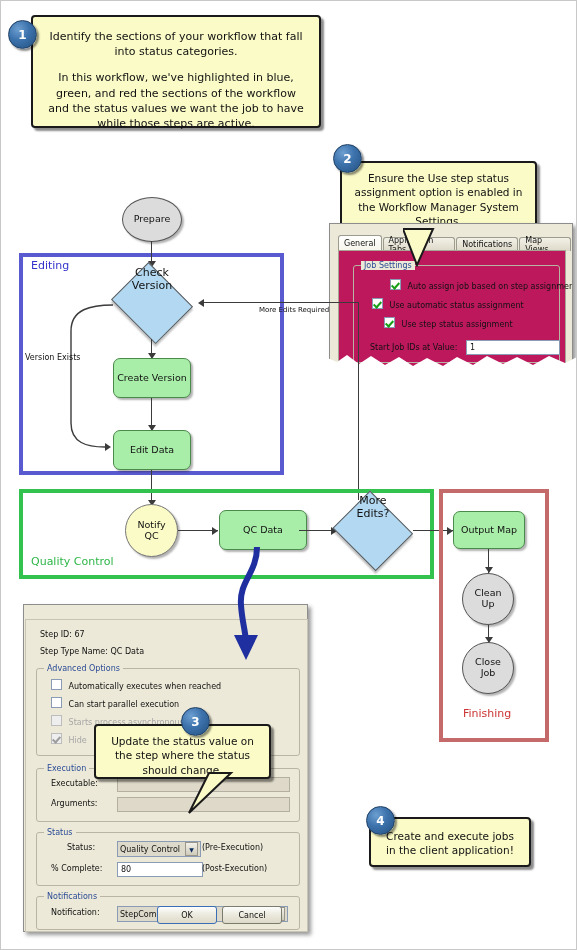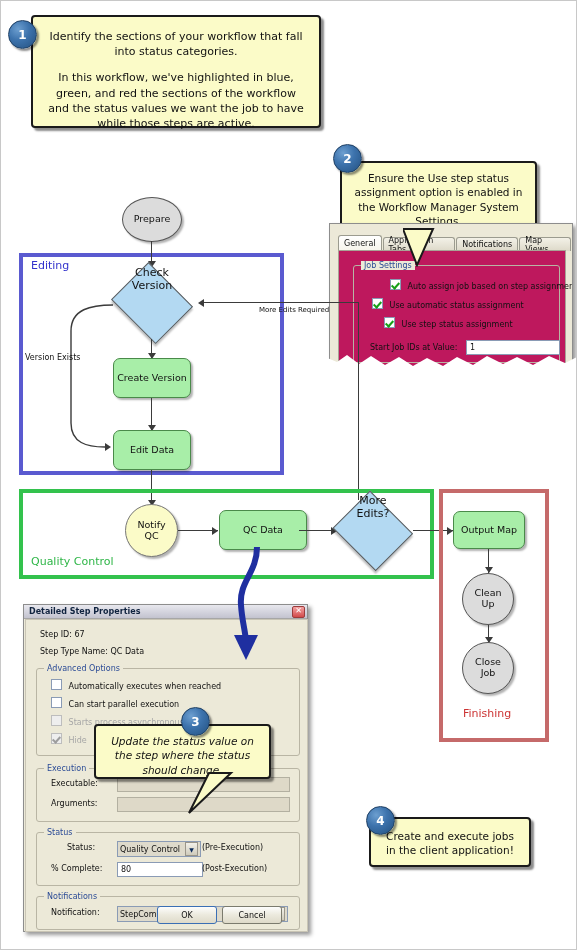--- a/index.html
+++ b/index.html
@@ -285,25 +285,20 @@
 <div class="abs node n-circle n-gray" style="left:461px;top:641px;width:52px;height:52px;">
   <span style="white-space:pre-line;">Close<br>Job</span>
 </div>
 
 <svg class="abs" style="left:200px;top:546px;width:70px;height:118px;z-index:7;" viewBox="0 0 70 118">
   <path d="M56,0 C56,26 38,34 40,58 C41,74 44,82 45,94" fill="none" stroke="#1f2fa0" stroke-width="6" stroke-linecap="round"></path>
   <polygon points="33,88 57,88 45,113" fill="#1f2fa0"></polygon>
 </svg>
 
 <div class="abs win" style="left:22px;top:603px;width:285px;height:328px;">
-  <div class="win-title">
-    <span>Detailed Step Properties</span>
-    <span class="t-sp"></span>
-    <span class="closebtn">✕</span>
-  </div>
 
   <div class="abs" style="left:1px;top:14px;width:283px;height:313px;background:#ece9d8;border:1px solid #c9c5b5;">
 
     <div class="row" style="left:14px;top:10px;">
       <span>Step ID: 67</span>
     </div>
     <div class="row" style="left:14px;top:27px;">
       <span>Step Type Name: QC Data</span>
     </div>
 
@@ -380,21 +375,21 @@
 
     <div class="btn def" style="left:131px;top:286px;width:58px;height:16px;">
       <span>OK</span>
     </div>
     <div class="btn" style="left:196px;top:286px;width:58px;height:16px;">
       <span>Cancel</span>
     </div>
   </div>
 </div>
 
-<div class="abs callout" style="left:93px;top:723px;width:177px;height:55px;padding:8px 10px;font-size:10.5px;z-index:8;font-style:italic;">
+<div class="abs callout" style="left:93px;top:723px;width:177px;height:55px;padding:8px 10px;font-size:10.5px;z-index:8;">
   <p>Update the status value on the step where the status should change.</p>
 </div>
 <svg class="tail" style="left:182px;top:770px;width:52px;height:46px;z-index:8;" viewBox="0 0 52 46">
   <polygon points="26,2 48,2 6,42" fill="#fbfbc8" stroke="#1a1a1a" stroke-width="2"></polygon>
 </svg>
 <div class="badge" style="left:180px;top:706px;z-index:9;">
   <span>3</span>
 </div>
 
 <div class="abs callout" style="left:368px;top:816px;width:162px;height:50px;padding:10px 10px;font-size:10.5px;">

